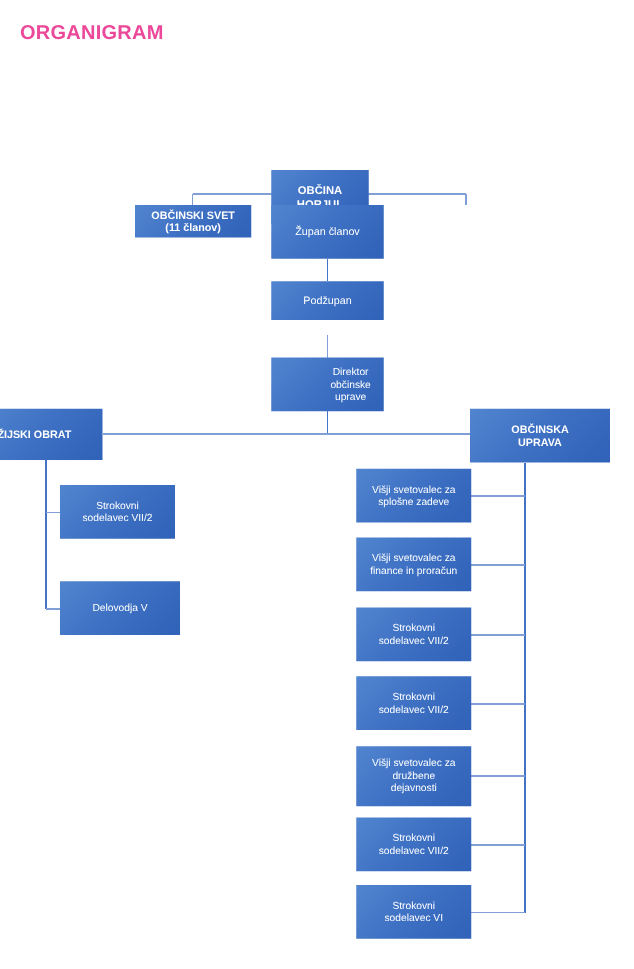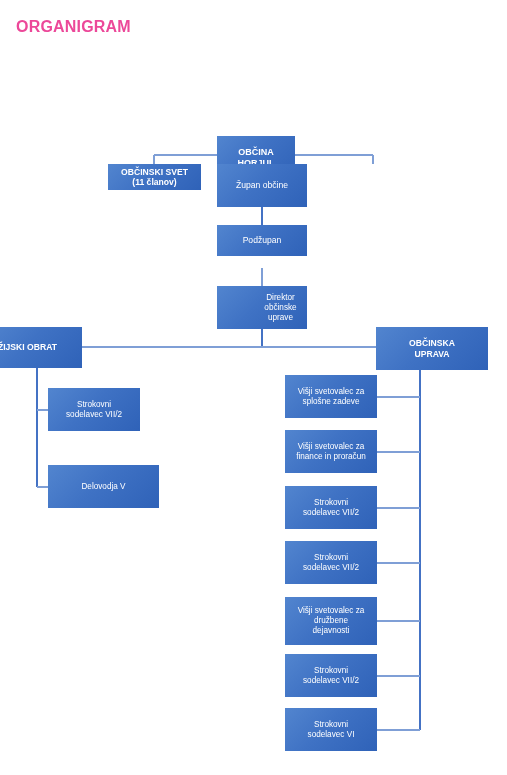--- a/index.html
+++ b/index.html
@@ -117,42 +117,42 @@
   </svg>
 
   <div class="node bold fs9" style="left:217px; top:100px; width:78px; height:43px;margin-top:36px;">
     <span>OBČINA HORJUL</span>
   </div>
 
   <div class="node bold fs85" style="left:108px; top:164px; width:93px; height:26px;">
     <span>OBČINSKI SVET<br>(11 članov)</span>
   </div>
   <div class="node fs85" style="left:217px; top:164px; width:90px; height:43px;">
-    <span>Župan občine</span>
+    <span>Župan članov</span>
   </div>
 
   <div class="node fs85" style="left:217px; top:225px; width:90px; height:31px;">
     <span>Podžupan</span>
   </div>
 
   <div class="node fs8" style="left:217px; top:286px; width:90px; height:43px;padding-left:40px;">
     <span>Direktor občinske<br>uprave</span>
   </div>
 
   <div class="node bold fs85 clip-left" style="left:-18px; top:327px; width:100px; height:41px;">
     <span>REŽIJSKI OBRAT</span>
   </div>
   <div class="node bold fs85" style="left:376px; top:327px; width:112px; height:43px;">
     <span>OBČINSKA<br>UPRAVA</span>
   </div>
 
   <div class="node fs8" style="left:48px; top:388px; width:92px; height:43px;">
     <span>Strokovni<br>sodelavec VII/2</span>
   </div>
-  <div class="node fs8" style="left:48px; top:465px; width:111px; height:43px;">
+  <div class="node fs8" style="left:48px; top:465px; width:96px; height:43px;">
     <span>Delovodja V</span>
   </div>
 
   <div class="node fs8" style="left:285px; top:375px; width:92px; height:43px;">
     <span>Višji svetovalec za<br>splošne zadeve</span>
   </div>
   <div class="node fs8" style="left:285px; top:430px; width:92px; height:43px;">
     <span>Višji svetovalec za<br>finance in proračun</span>
   </div>
   <div class="node fs8" style="left:285px; top:486px; width:92px; height:43px;">

